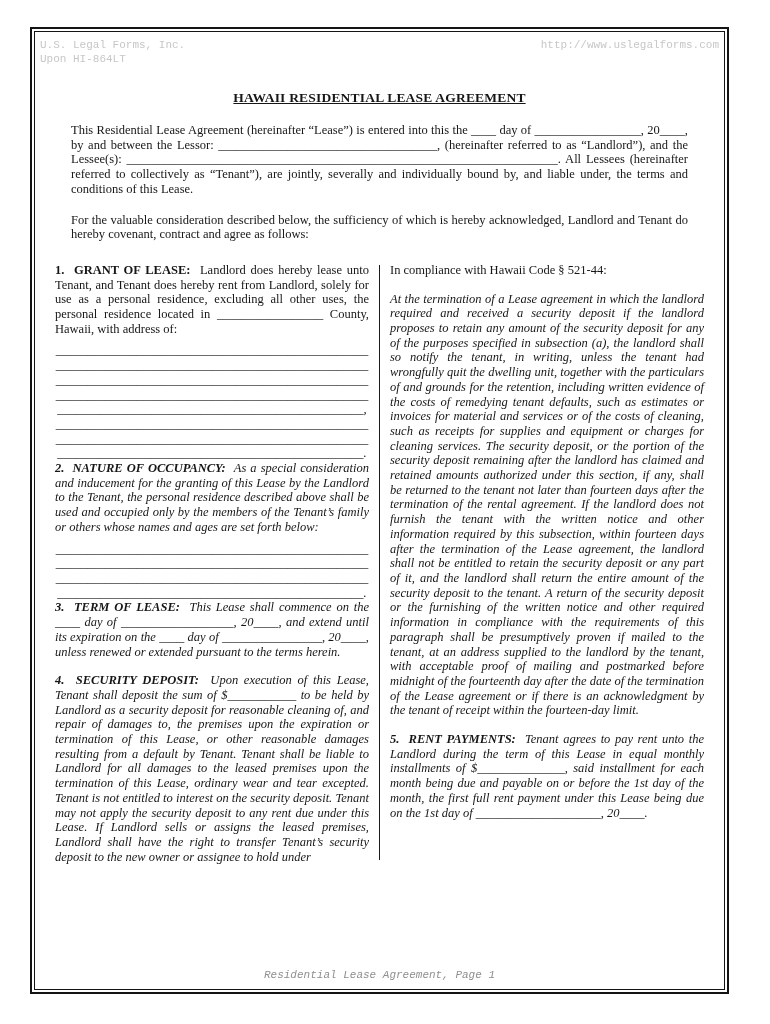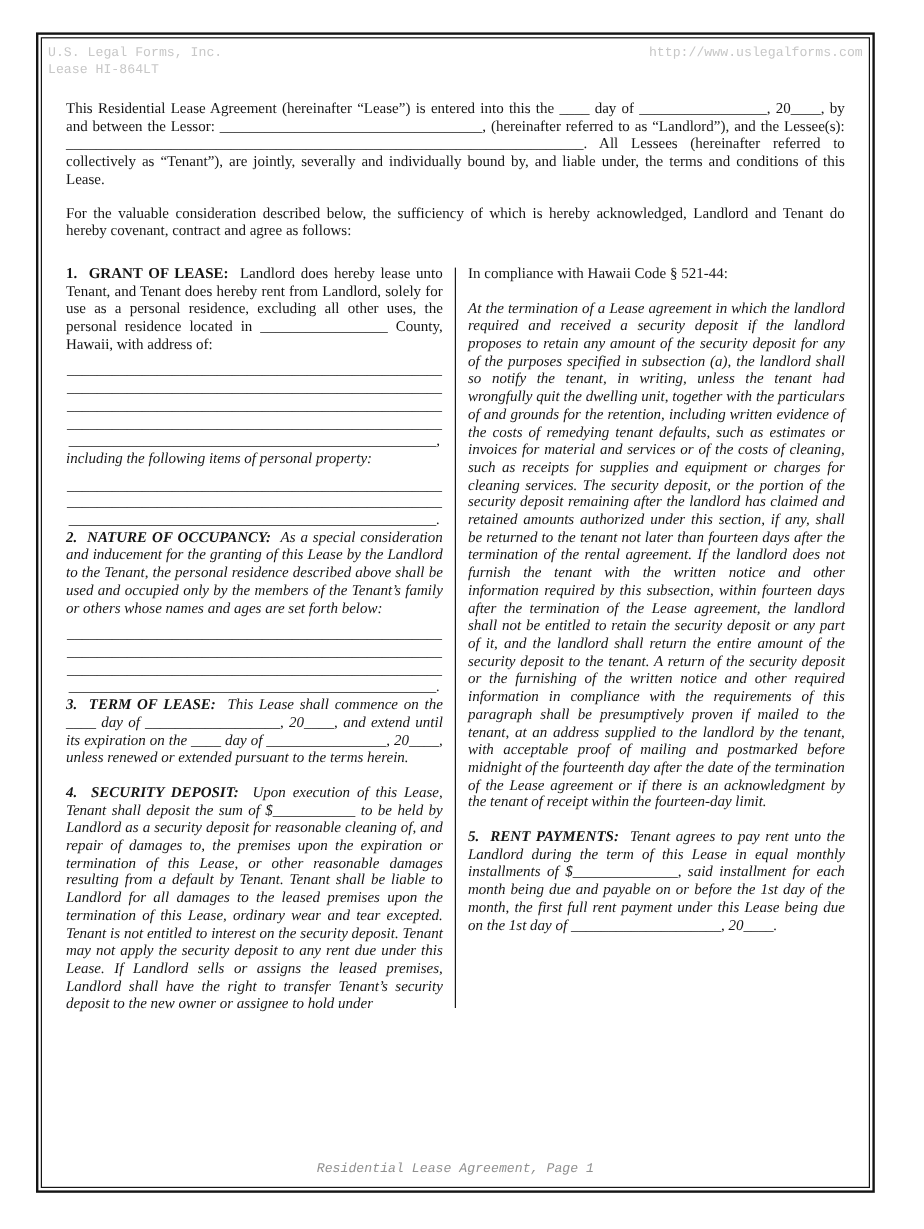--- a/index.html
+++ b/index.html
@@ -56,21 +56,21 @@
     letter-spacing: 0.2px;
     text-decoration: underline;
     margin-top: 24px;
   }
   .intro {
     margin-top: 17px;
     font-size: 12.5px;
     line-height: 14.7px;
   }
   .intro p {
-    margin: 0;
+    margin: 16px;
     text-align: justify;
   }
   .intro p + p {
     margin-top: 14px;
   }
   .columns {
     display: flex;
     margin-top: 21px;
     align-items: stretch;
   }
@@ -126,41 +126,41 @@
 </style>
 </head>
 <body>
 
 <div class="frame-outer">
   <div class="frame-inner">
 
     <div class="doc-header">
       <div class="left-block">
         <div>U.S. Legal Forms, Inc.</div>
-        <div>Lease HI-864LT</div>
+        <div>Upon HI-864LT</div>
       </div>
       <div>http://www.uslegalforms.com</div>
     </div>
 
     <div class="content">
+      <div class="doc-title">HAWAII RESIDENTIAL LEASE AGREEMENT</div>
 
       <div class="intro">
         <p>This Residential Lease Agreement (hereinafter “Lease”) is entered into this the ____ day of _________________, 20____, by and between the Lessor: ___________________________________, (hereinafter referred to as “Landlord”), and the Lessee(s): _____________________________________________________________________. All Lessees (hereinafter referred to collectively as “Tenant”), are jointly, severally and individually bound by, and liable under, the terms and conditions of this Lease.</p>
         <p>For the valuable consideration described below, the sufficiency of which is hereby acknowledged, Landlord and Tenant do hereby covenant, contract and agree as follows:</p>
       </div>
 
       <div class="columns">
         <div class="col" id="left-col">
             <div class="block para"><span class="sec-head">1.&nbsp;&nbsp;GRANT OF LEASE:</span>&nbsp; Landlord does hereby lease unto Tenant, and Tenant does hereby rent from Landlord, solely for use as a personal residence, excluding all other uses, the personal residence located in _________________ County, Hawaii, with address of:</div>
             <div class="block line">__________________________________________________</div>
             <div class="block line">__________________________________________________</div>
             <div class="block line">__________________________________________________</div>
             <div class="block line">__________________________________________________</div>
             <div class="block line">_________________________________________________,</div>
-            <div class="block para">including the following items of personal property:</div>
             <div class="block line">__________________________________________________</div>
             <div class="block line">__________________________________________________</div>
             <div class="block line">_________________________________________________.</div>
             <div class="block para"><span class="sec-head">2.&nbsp;&nbsp;NATURE OF OCCUPANCY:</span>&nbsp; As a special consideration and inducement for the granting of this Lease by the Landlord to the Tenant, the personal residence described above shall be used and occupied only by the members of the Tenant’s family or others whose names and ages are set forth below:</div>
             <div class="block line">__________________________________________________</div>
             <div class="block line">__________________________________________________</div>
             <div class="block line">__________________________________________________</div>
             <div class="block line">_________________________________________________.</div>
             <div class="block para"><span class="sec-head">3.&nbsp;&nbsp;TERM OF LEASE:</span>&nbsp; This Lease shall commence on the ____ day of __________________, 20____, and extend until its expiration on the ____ day of ________________, 20____, unless renewed or extended pursuant to the terms herein.</div>
             <div class="block para"><span class="sec-head">4.&nbsp;&nbsp;SECURITY DEPOSIT:</span>&nbsp; Upon execution of this Lease, Tenant shall deposit the sum of $___________ to be held by Landlord as a security deposit for reasonable cleaning of, and repair of damages to, the premises upon the expiration or termination of this Lease, or other reasonable damages resulting from a default by Tenant. Tenant shall be liable to Landlord for all damages to the leased premises upon the termination of this Lease, ordinary wear and tear excepted. Tenant is not entitled to interest on the security deposit. Tenant may not apply the security deposit to any rent due under this Lease. If Landlord sells or assigns the leased premises, Landlord shall have the right to transfer Tenant’s security deposit to the new owner or assignee to hold under</div>

